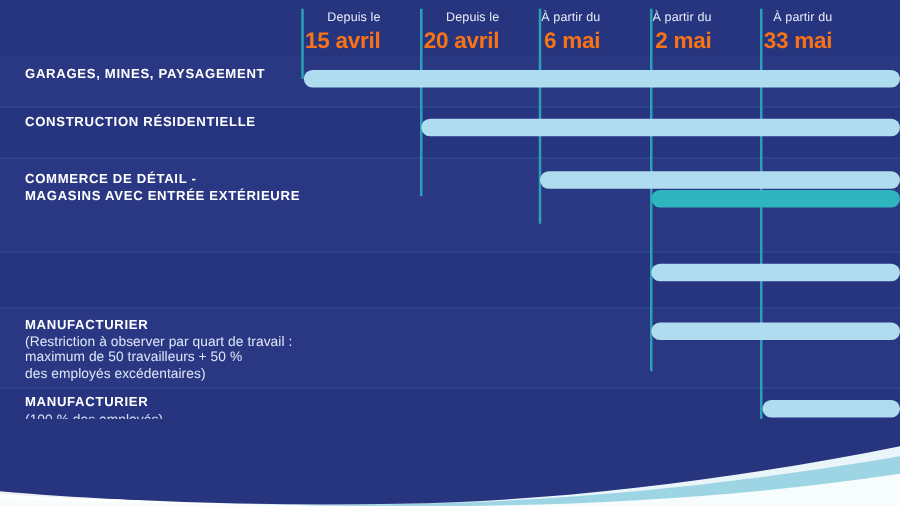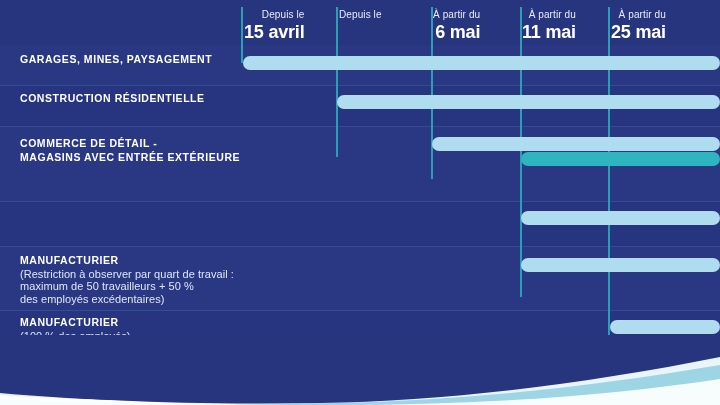--- a/index.html
+++ b/index.html
@@ -59,21 +59,21 @@
     margin-top: 9px;
     white-space: nowrap;
   }
   .hcol .big {
     display: block;
     font-size: 18px;
     font-weight: 700;
     letter-spacing: -.2px;
     margin-top: 2px;
     white-space: nowrap;
-    color: #ffffff;
+    color: #f97316;
   }
 
   
   .vline {
     position: absolute;
     top: 7px;
     width: 2px;
     background: #2b9fb5;
   }
 
@@ -138,32 +138,33 @@
   <div class="rowsep" style="top:246px;"></div>
   <div class="rowsep" style="top:310px;"></div>
 
   <div class="header">
     <div class="hcol" style="left:8px;">
       <span class="pre">Depuis le</span>
       <span class="big">15 avril</span>
     </div>
     <div class="hcol" style="left:103px;">
       <span class="pre">Depuis le</span>
+      <span class="big">20 avril</span>
     </div>
     <div class="hcol" style="left:197px;">
       <span class="pre">À partir du</span>
       <span class="big">6 mai</span>
     </div>
     <div class="hcol" style="left:286px;">
       <span class="pre">À partir du</span>
-      <span class="big">11 mai</span>
+      <span class="big">2 mai</span>
     </div>
     <div class="hcol" style="left:375px;">
       <span class="pre">À partir du</span>
-      <span class="big">25 mai</span>
+      <span class="big">33 mai</span>
     </div>
   </div>
 
   <div class="vline" style="left:241px;height:56px;"></div>
   <div class="vline" style="left:336px;height:150px;"></div>
   <div class="vline" style="left:431px;height:172px;"></div>
   <div class="vline" style="left:520px;height:290px;"></div>
   <div class="vline" style="left:608px;height:346px;"></div>
 
   <div class="bar" style="top:56px;left:243px;width:477px;background:#b0dcf0;"></div>

